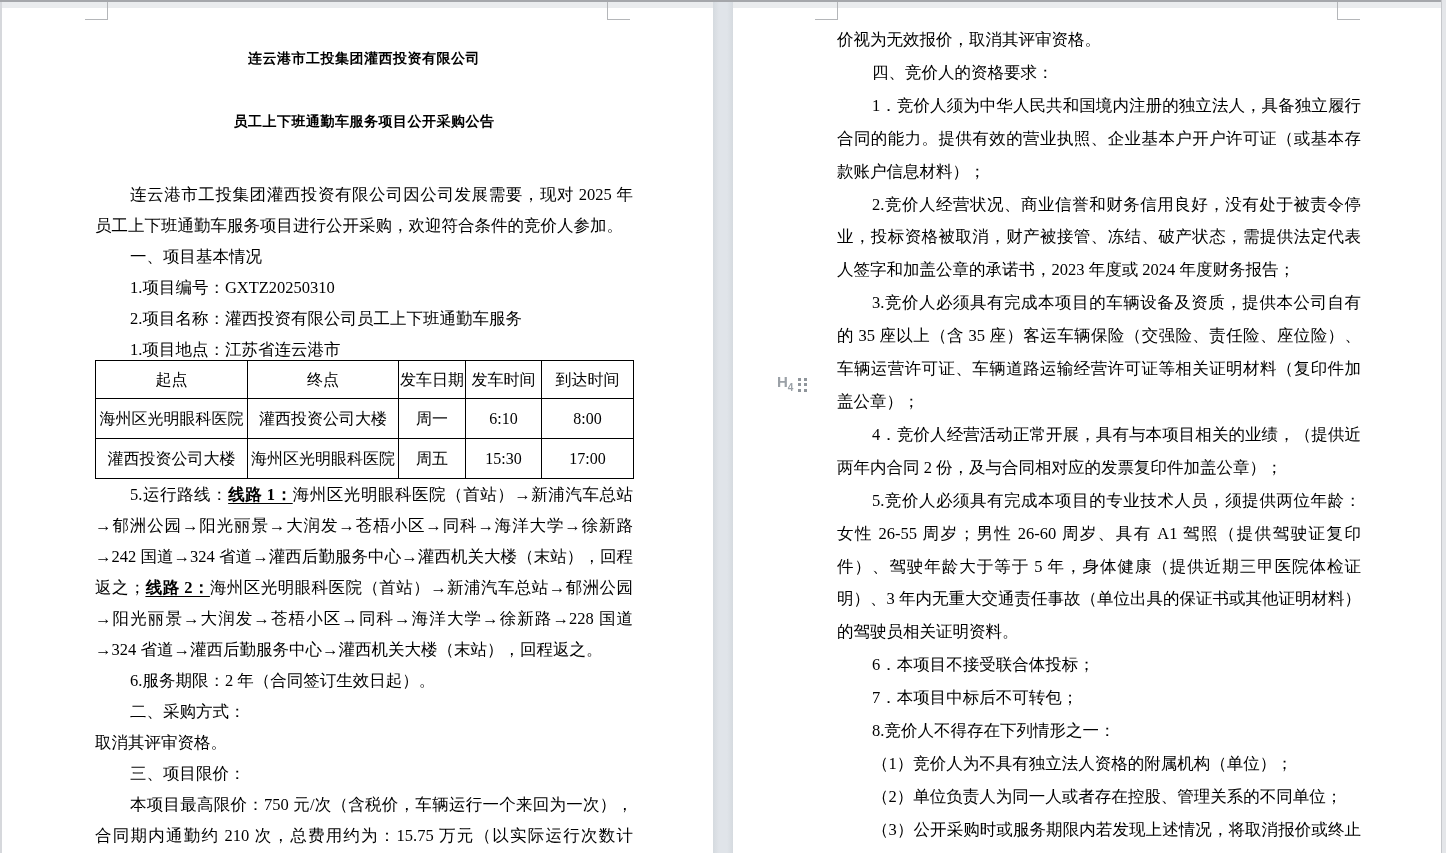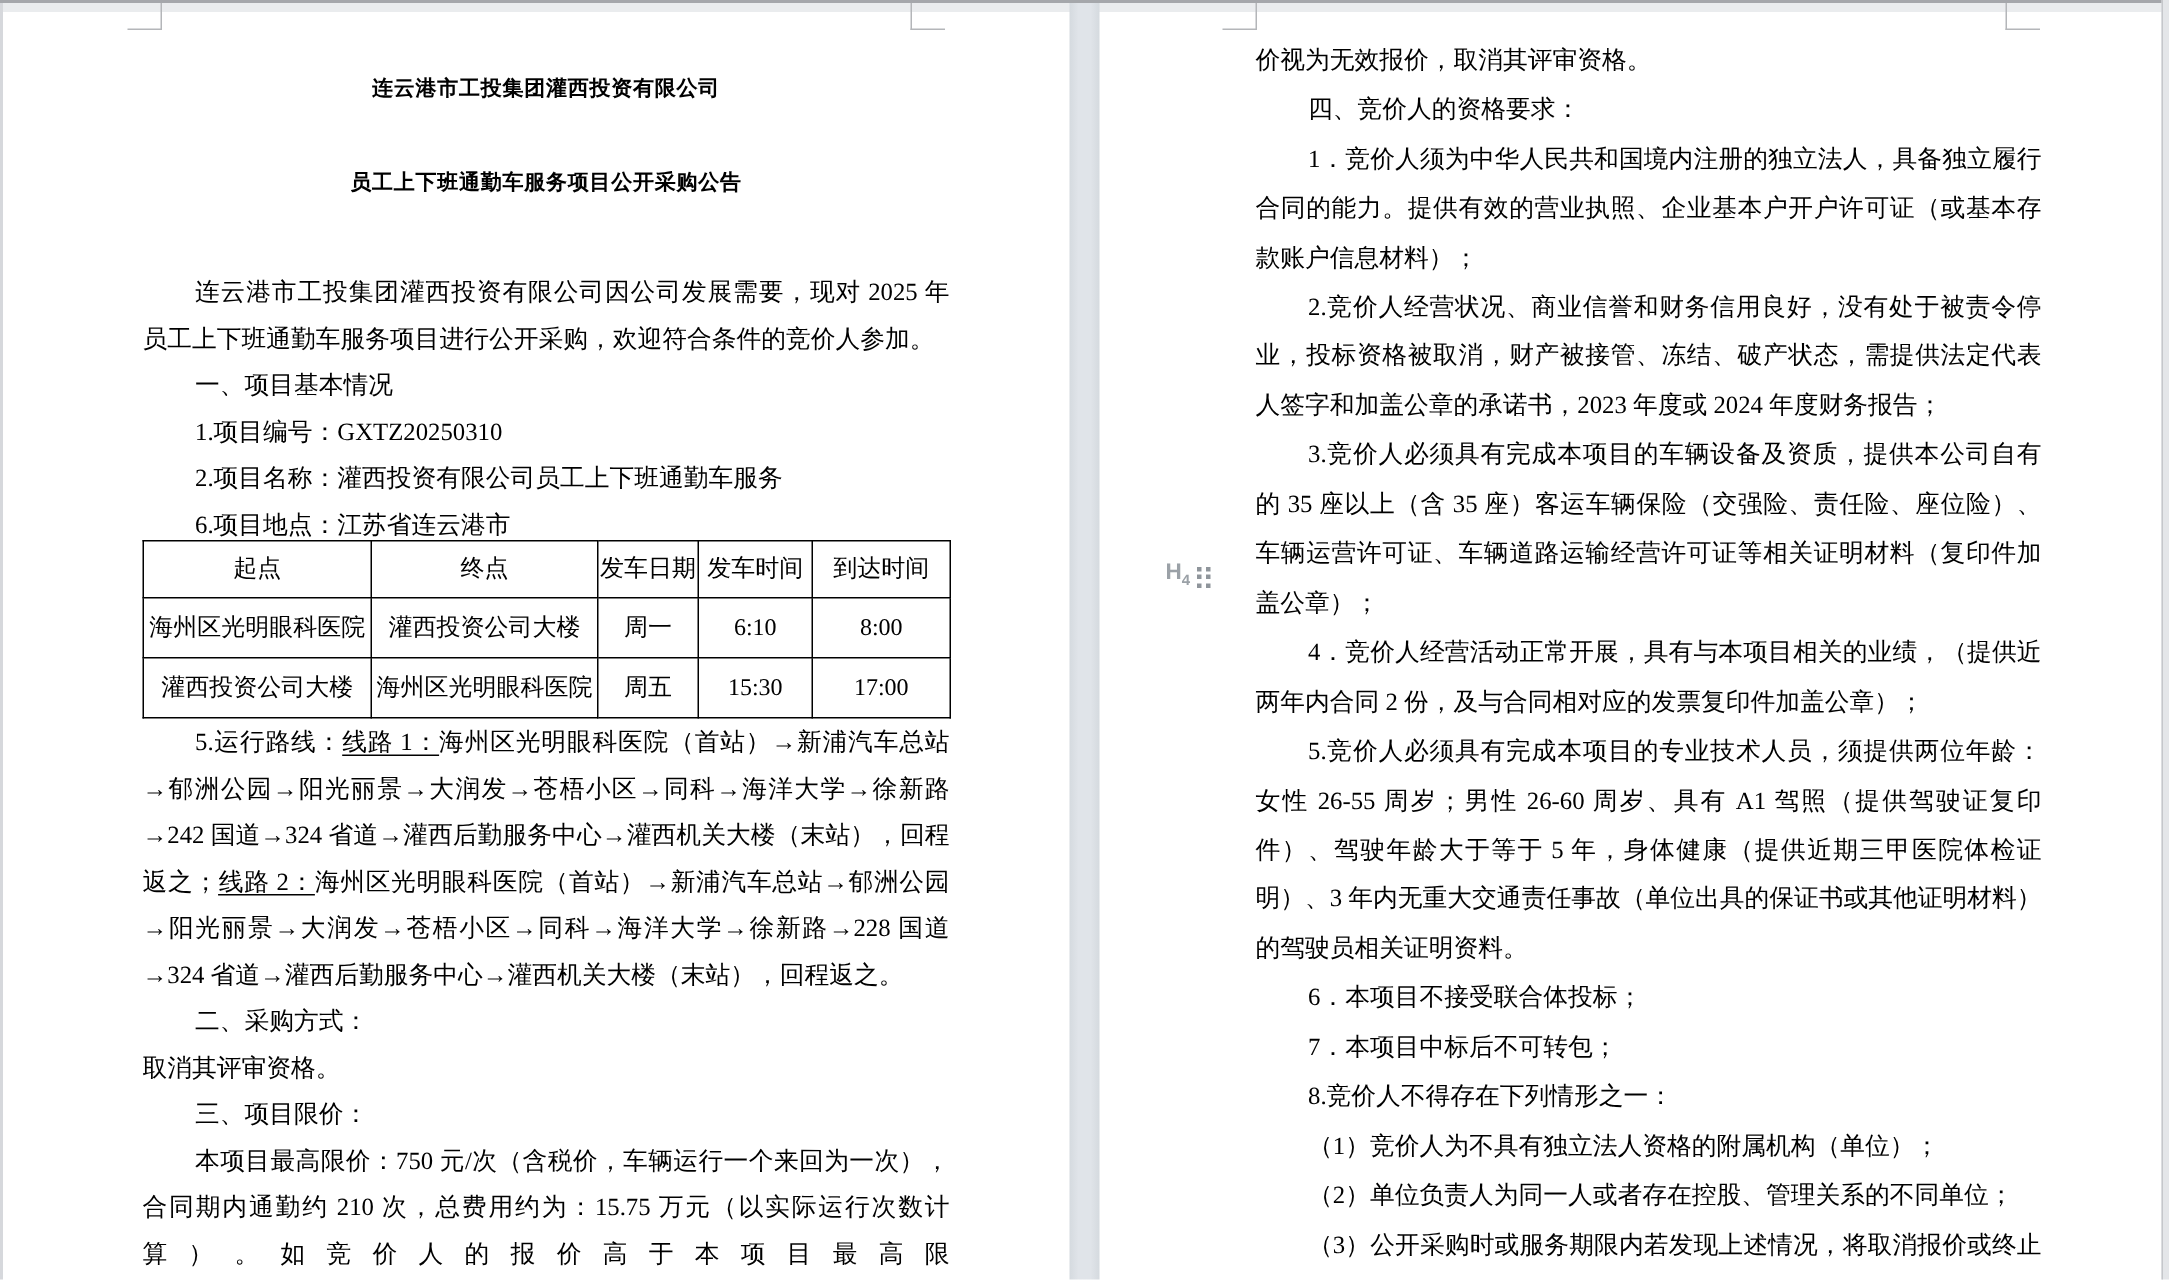--- a/index.html
+++ b/index.html
@@ -28,21 +28,21 @@
   .t1{top:50px;}
   .t2{top:113px;}
 
   .body-col{position:absolute;text-align:justify;font-size:16.5px;}
   .body-col p{margin:0;padding:0;}
   .left-col{left:95px;top:179px;width:538px;line-height:31px;}
   .right-col{left:837px;top:24px;width:524px;line-height:32.9px;}
   .ind{text-indent:35px;}
   .noind{text-indent:0;}
   .cut{text-align-last:justify;}
-  .u{text-decoration:underline;text-underline-offset:3px;}
+  .u{text-decoration:underline;text-underline-offset:3px;font-weight:bold;}
 
   table.sched{border-collapse:collapse;table-layout:fixed;width:538px;margin:-5px 0 0 0;
     font-size:16px;text-align:center;}
   table.sched th,table.sched td{border:1.8px solid #000;font-weight:normal;padding:0;
     text-indent:0;vertical-align:middle;overflow:hidden;white-space:nowrap;text-align:center;}
   table.sched thead tr{height:38px;}
   table.sched tbody tr{height:40px;}
   .c0{width:152px;} .c1{width:151px;} .c2{width:67px;} .c3{width:76px;} .c4{width:92px;}
 
   .h-marker{position:absolute;left:777px;top:374px;display:flex;align-items:center;gap:5px;
@@ -72,21 +72,21 @@
   <div class="cmark lb" style="left:1337px;"></div>
 
   <div class="doc-title t1">连云港市工投集团灌西投资有限公司</div>
   <div class="doc-title t2">员工上下班通勤车服务项目公开采购公告</div>
 
   <div class="body-col left-col">
     <p class="ind">连云港市工投集团灌西投资有限公司因公司发展需要，现对 2025 年员工上下班通勤车服务项目进行公开采购，欢迎符合条件的竞价人参加。</p>
     <p class="ind">一、项目基本情况</p>
     <p class="ind">1.项目编号：GXTZ20250310</p>
     <p class="ind">2.项目名称：灌西投资有限公司员工上下班通勤车服务</p>
-    <p class="ind">6.项目地点：江苏省连云港市</p>
+    <p class="ind">1.项目地点：江苏省连云港市</p>
 
     <table class="sched">
       <colgroup>
           <col class="c0">
           <col class="c1">
           <col class="c2">
           <col class="c3">
           <col class="c4">
         </colgroup>
       <thead>
@@ -111,20 +111,21 @@
             <td>海州区光明眼科医院</td>
             <td>周五</td>
             <td>15:30</td>
             <td>17:00</td>
           </tr>
         </tbody>
     </table>
 
     <p class="ind"><span>5.运行路线：</span><span class="u">线路 1：</span><span>海州区光明眼科医院（首站）→新浦汽车总站→郁洲公园→阳光丽景→大润发→苍梧小区→同科→海洋大学→徐新路→242 国道→324 省道→灌西后勤服务中心→灌西机关大楼（末站），回程返之；</span><span class="u">线路 2：</span><span>海州区光明眼科医院（首站）→新浦汽车总站→郁洲公园→阳光丽景→大润发→苍梧小区→同科→海洋大学→徐新路→228 国道→324 省道→灌西后勤服务中心→灌西机关大楼（末站），回程返之。</span></p>
 
+    <p class="ind">6.服务期限：2 年（合同签订生效日起）。</p>
     <p class="ind">二、采购方式：</p>
     <p class="noind">取消其评审资格。</p>
     <p class="ind">三、项目限价：</p>
     <p class="ind cut">本项目最高限价：750 元/次（含税价，车辆运行一个来回为一次），合同期内通勤约 210 次，总费用约为：15.75 万元（以实际运行次数计算）。如竞价人的报价高于本项目最高限</p>
   </div>
 
   <div class="body-col right-col">
     <p class="noind">价视为无效报价，取消其评审资格。</p>
     <p class="ind">四、竞价人的资格要求：</p>
     <p class="ind">1．竞价人须为中华人民共和国境内注册的独立法人，具备独立履行合同的能力。提供有效的营业执照、企业基本户开户许可证（或基本存款账户信息材料）；</p>

